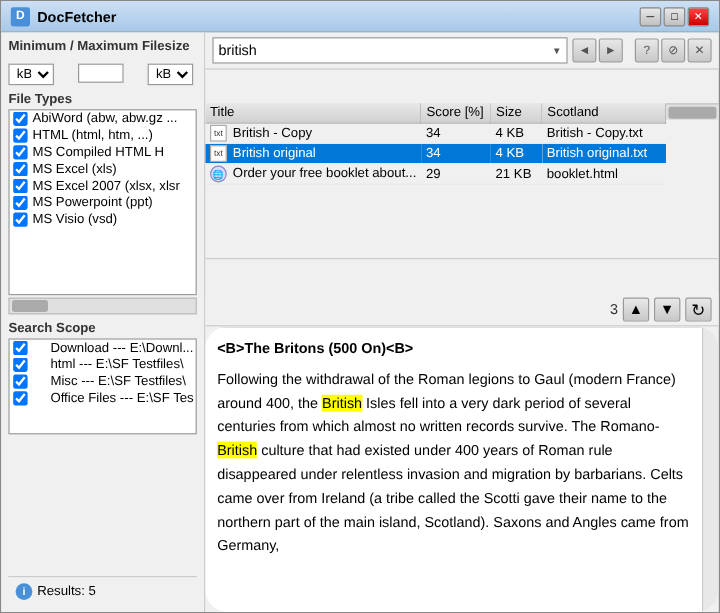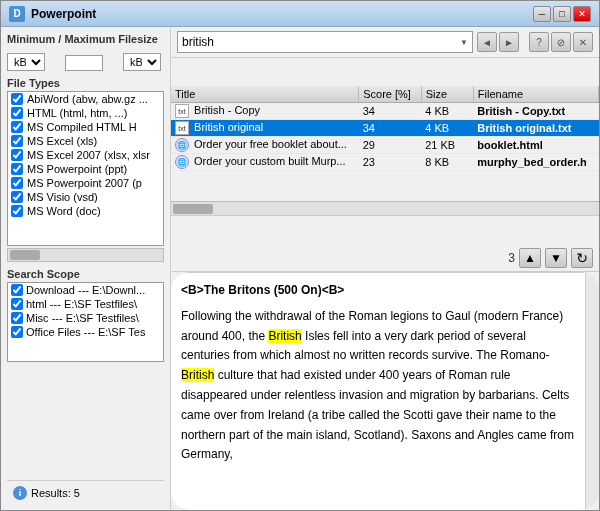--- a/index.html
+++ b/index.html
@@ -83,21 +83,21 @@
       overflow: hidden;
     }
     .section-label {
       font-size: 11px;
       font-weight: bold;
       color: #333;
       margin-bottom: 2px;
     }
     .filesize-row {
       display: flex;
-      align-items: flex-end;
+      align-items: flex-start;
       gap: 20px;
       font-size: 11px;
     }
     .filesize-select {
       border: 1px solid #999;
       background: white;
       font-size: 11px;
       padding: 1px 2px;
       width: 38px;
     }
@@ -161,21 +161,21 @@
     }
     .scope-list {
       border: 1px solid #999;
       background: white;
       height: 80px;
       overflow-y: auto;
     }
     .scope-item {
       display: flex;
       align-items: center;
-      gap: 3px;
+      gap: 19px;
       padding: 1px 3px;
       font-size: 11px;
       white-space: nowrap;
       overflow: hidden;
     }
     .scope-item input[type=checkbox] {
       width: 12px;
       height: 12px;
       flex-shrink: 0;
     }
@@ -250,21 +250,21 @@
       justify-content: center;
       cursor: pointer;
       color: #555;
     }
     
     .results-table-container {
       height: 130px;
       border-bottom: 1px solid #ccc;
       overflow: hidden;
       display: flex;
-      flex-direction: column;
+      flex-direction: row;
     }
     .results-table {
       width: 100%;
       border-collapse: collapse;
       font-size: 11px;
     }
     .results-table th {
       background: linear-gradient(to bottom, #e8e8e8, #d0d0d0);
       border-bottom: 1px solid #aaa;
       border-right: 1px solid #bbb;
@@ -392,31 +392,31 @@
     }
     .preview-content-wrap {
       flex: 1;
       display: flex;
       overflow: hidden;
       border-radius: 19px;
     }
     .col-title { width: 180px; }
     .col-score { width: 60px; }
     .col-size { width: 50px; margin-top: 28px; }
-    .col-filename { width: 120px; font-weight: bold; }
+    .col-filename { width: 120px; }
   </style>
 </head>
 <body>
 
 <div class="window">
 
   <div class="titlebar">
     <div class="titlebar-left">
       <div class="titlebar-icon">D</div>
-      <span>Powerpoint</span>
+      <span>DocFetcher</span>
     </div>
     <div class="titlebar-buttons">
       <div class="titlebar-btn">─</div>
       <div class="titlebar-btn">□</div>
       <div class="titlebar-btn close">✕</div>
     </div>
   </div>
 
   <div class="content">
 
@@ -458,29 +458,21 @@
           <div class="file-type-item">
             <input type="checkbox" checked="" style="">
             <span>MS Excel 2007 (xlsx, xlsr</span>
           </div>
           <div class="file-type-item">
             <input type="checkbox" checked="" style="">
             <span>MS Powerpoint (ppt)</span>
           </div>
           <div class="file-type-item">
             <input type="checkbox" checked="" style="">
-            <span>MS Powerpoint 2007 (p</span>
-          </div>
-          <div class="file-type-item">
-            <input type="checkbox" checked="" style="">
             <span>MS Visio (vsd)</span>
-          </div>
-          <div class="file-type-item">
-            <input type="checkbox" checked="" style="">
-            <span>MS Word (doc)</span>
           </div>
         </div>
         <div class="ft-scrollbar">
           <div class="hscroll-bar">
             <div class="hscroll-thumb"></div>
           </div>
         </div>
       </div>
 
       <div class="search-scope-section">
@@ -530,21 +522,21 @@
       </div>
 
       <div class="results-table-container">
         <div class="table-scroll-area">
           <table class="results-table">
             <thead>
               <tr>
                 <th class="col-title">Title</th>
                 <th class="col-score">Score [%]</th>
                 <th class="col-size">Size</th>
-                <th class="col-filename">Filename</th>
+                <th class="col-filename">Scotland</th>
               </tr>
             </thead>
             <tbody>
               <tr class="">
                 <td class="col-title">
                   <span class="row-icon icon-txt">txt</span>
                   British - Copy
                 </td>
                 <td class="col-score">34</td>
                 <td class="col-size">4 KB</td>
@@ -561,29 +553,20 @@
               </tr>
               <tr class="">
                 <td class="col-title">
                   <span class="row-icon icon-globe">🌐</span>
                   Order your free booklet about...
                 </td>
                 <td class="col-score">29</td>
                 <td class="col-size">21 KB</td>
                 <td class="col-filename">booklet.html</td>
               </tr>
-              <tr class="">
-                <td class="col-title">
-                  <span class="row-icon icon-globe">🌐</span>
-                  Order your custom built Murp...
-                </td>
-                <td class="col-score">23</td>
-                <td class="col-size">8 KB</td>
-                <td class="col-filename">murphy_bed_order.h</td>
-              </tr>
             </tbody>
           </table>
         </div>
         <div class="hscroll-bottom">
           <div style="width:40px; height:10px; background:#aaa; border-radius:2px;"></div>
         </div>
       </div>
 
       <div class="preview-panel">
         <div class="preview-toolbar">

